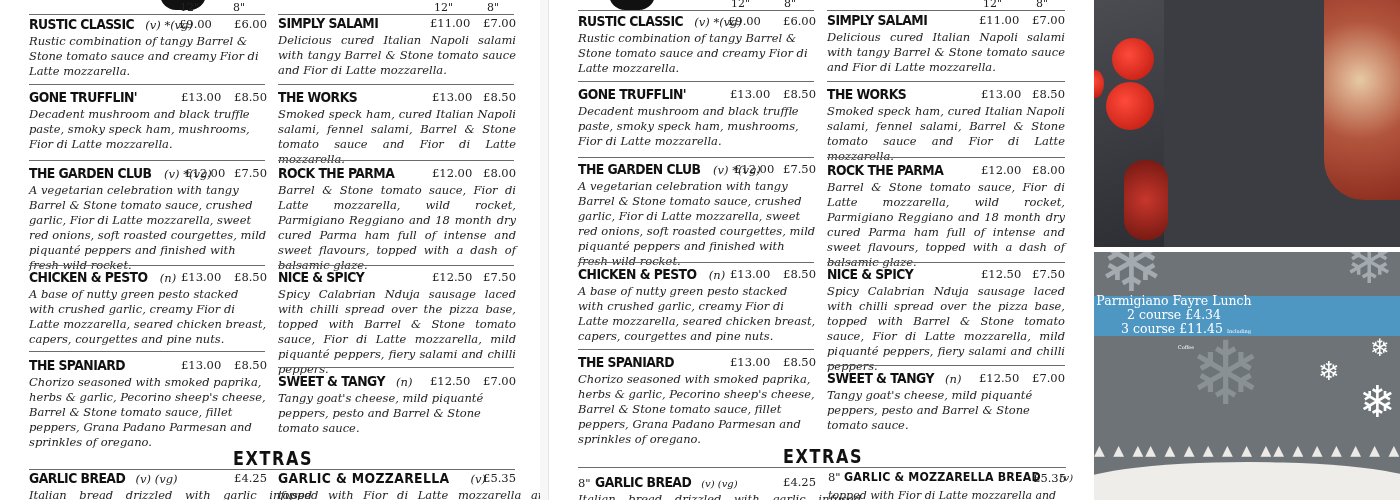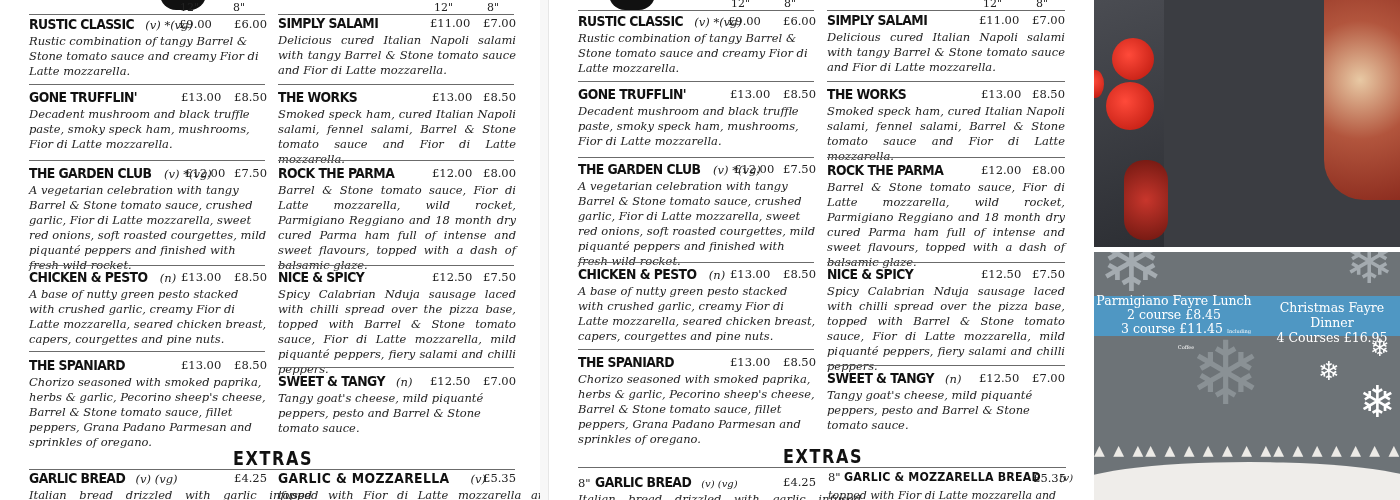--- a/index.html
+++ b/index.html
@@ -321,25 +321,21 @@
   <div class="pizza-r"></div>
 </div>
 
 <div class="xmas-ad">
   <span class="flake faint" style="left:4px;top:-28px;font-size:80px">❄</span>
   <span class="flake faint" style="left:250px;top:-20px;font-size:60px">❄</span>
   <span class="flake faint" style="left:95px;top:78px;font-size:88px;color:#8a9195">❄</span>
   <div class="band"></div>
   <div class="lunch">
     <div>Parmigiano Fayre Lunch</div>
-    <div>2 course £8.45</div>
+    <div>2 course £4.34</div>
     <div style="padding-left:24px"><span>3 course £11.45</span> <span class="small">Including Coffee</span></div>
-  </div>
-  <div class="dinner">
-    <div>Christmas Fayre Dinner</div>
-    <div>4 Courses £16.95</div>
   </div>
   <span class="flake" style="left:276px;top:84px;font-size:24px">❄</span>
   <span class="flake" style="left:224px;top:106px;font-size:26px">❄</span>
   <span class="flake" style="left:265px;top:128px;font-size:44px">❄</span>
   <div class="trees">▲ ▲ ▲▲ ▲ ▲ ▲ ▲ ▲ ▲▲ ▲ ▲ ▲ ▲ ▲ ▲ ▲ ▲ ▲</div>
   <div class="snow"></div>
 </div>
 
 </body></html>

